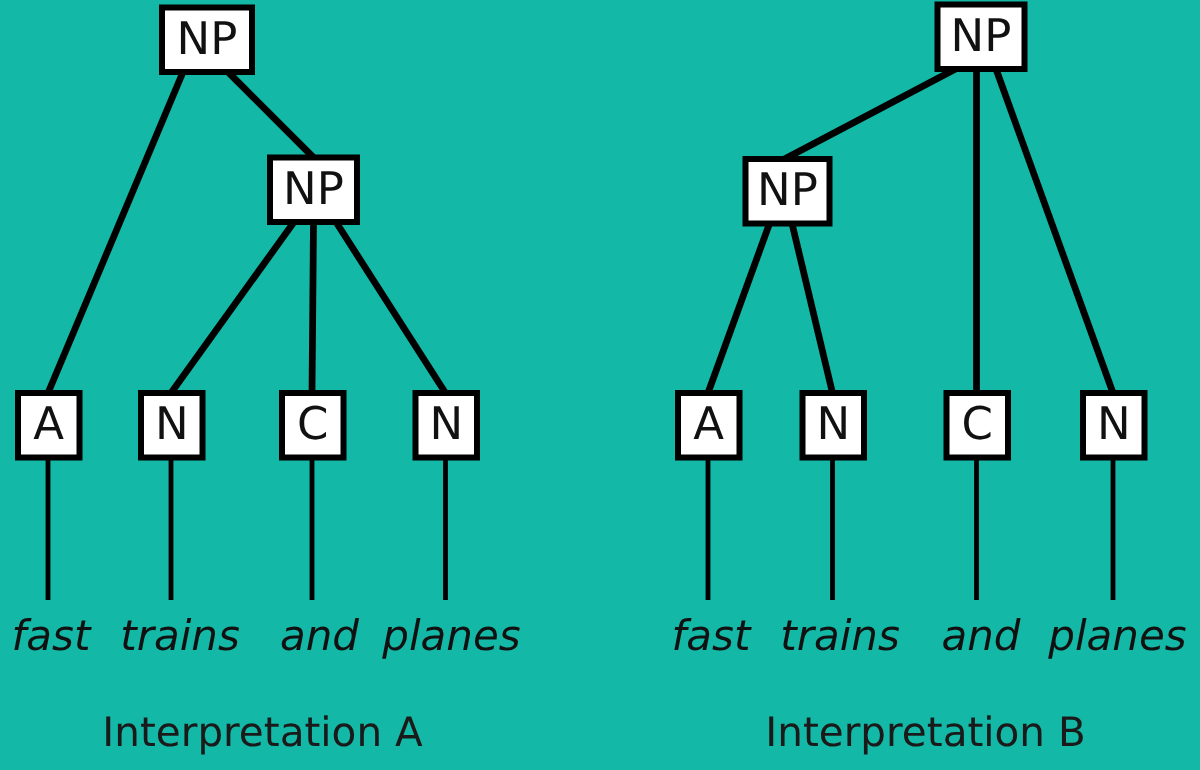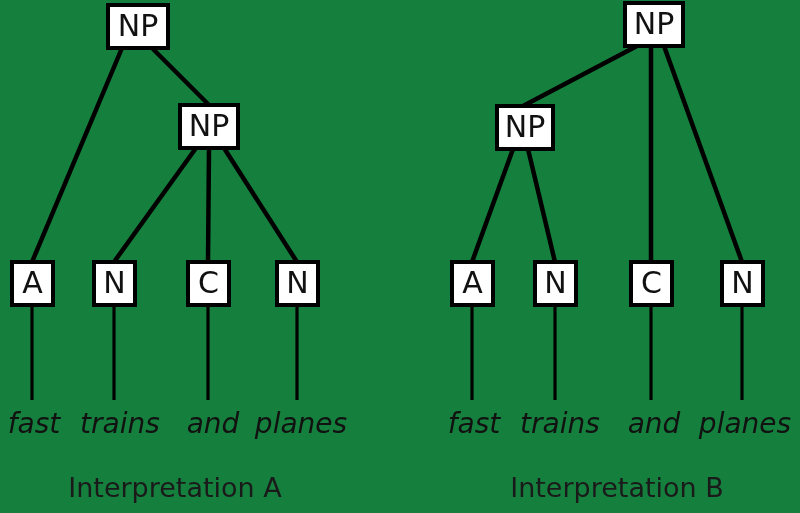--- a/index.html
+++ b/index.html
@@ -10,21 +10,21 @@
   body {
     width: 800px;
     height: 513px;
     overflow: hidden;
     font-family: "DejaVu Sans", sans-serif;
   }
   #stage {
     position: relative;
     width: 800px;
     height: 513px;
-    background: #15803d;
+    background: #14b8a6;
   }
   svg#tree-canvas {
     position: absolute;
     left: 0;
     top: 0;
     width: 800px;
     height: 513px;
     display: block;
   }
   .node-rect {

